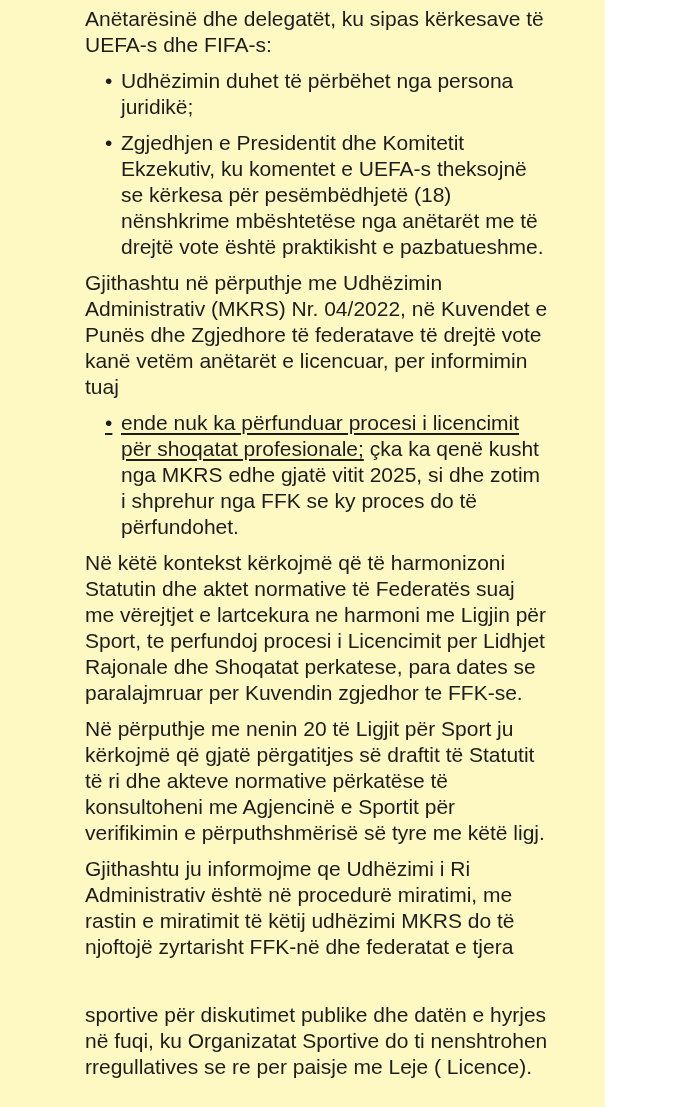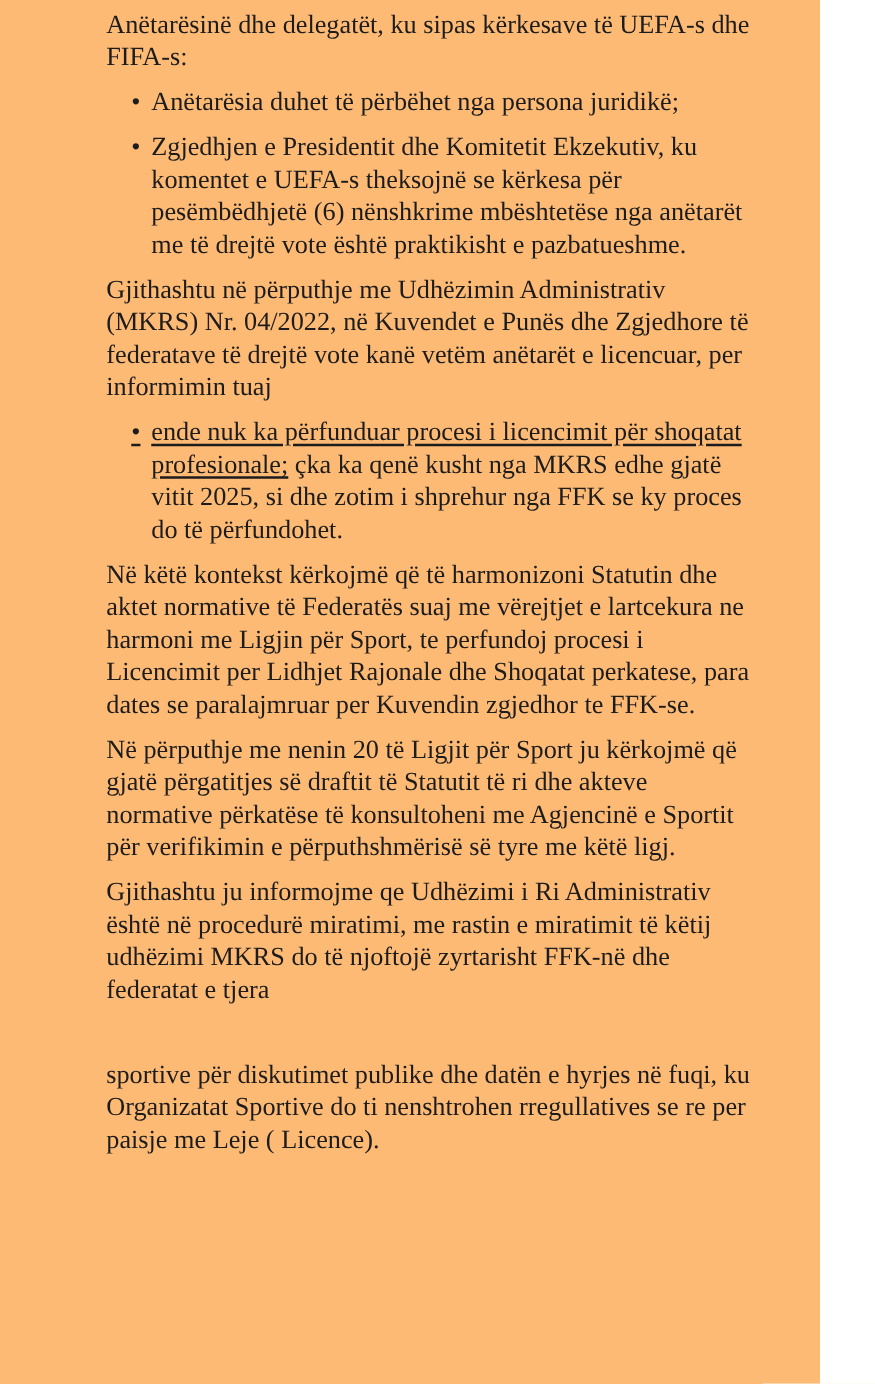--- a/index.html
+++ b/index.html
@@ -1,22 +1,22 @@
 <!DOCTYPE html>
 <html><head>
 <meta charset="utf-8">
 <style>
   html, body { margin: 0; padding: 0; background: #ffffff; }
   .page {
     position: relative;
-    width: 656px;
+    width: 605px;
     height: 1107px;
-    background: #fdba74;
+    background: #fef9c3;
     overflow: hidden;
-    font-family: Liberation Serif, serif;
+    font-family: Liberation Sans, sans-serif;
     color: #1c1c1c;
   }
   .content {
     padding: 6px 56px 0 85px;
     font-size: 21px;
     line-height: 26px;
     text-align: left;
   }
   .para { margin: 0 0 10px 0; }
   .bullets { margin: 0 0 0 20px; }
@@ -36,25 +36,25 @@
 <body>
 
 <div class="page">
   <div class="content">
 
     <p class="para">Anëtarësinë dhe delegatët, ku sipas kërkesave të UEFA-s dhe FIFA-s:</p>
 
     <div class="bullets">
       <div class="bullet">
         <span class="dot"></span>
-        <span class="btext">Anëtarësia duhet të përbëhet nga persona juridikë;</span>
+        <span class="btext">Udhëzimin duhet të përbëhet nga persona juridikë;</span>
       </div>
       <div class="bullet">
         <span class="dot"></span>
-        <span class="btext">Zgjedhjen e Presidentit dhe Komitetit Ekzekutiv, ku komentet e UEFA-s theksojnë se kërkesa për pesëmbëdhjetë (6) nënshkrime mbështetëse nga anëtarët me të drejtë vote është praktikisht e pazbatueshme.</span>
+        <span class="btext">Zgjedhjen e Presidentit dhe Komitetit Ekzekutiv, ku komentet e UEFA-s theksojnë se kërkesa për pesëmbëdhjetë (18) nënshkrime mbështetëse nga anëtarët me të drejtë vote është praktikisht e pazbatueshme.</span>
       </div>
     </div>
 
     <p class="para">Gjithashtu në përputhje me Udhëzimin Administrativ (MKRS) Nr. 04/2022, në Kuvendet e Punës dhe Zgjedhore të federatave të drejtë vote kanë vetëm anëtarët e licencuar, per informimin tuaj</p>
 
     <div class="bullets">
       <div class="bullet u-bullet">
         <span class="dot"></span>
         <span class="btext"><span class="u">ende nuk ka përfunduar procesi i licencimit për shoqatat profesionale;</span><span> çka ka qenë kusht nga MKRS edhe gjatë vitit 2025, si dhe zotim i shprehur nga FFK se ky proces do të përfundohet.</span></span>
       </div>

